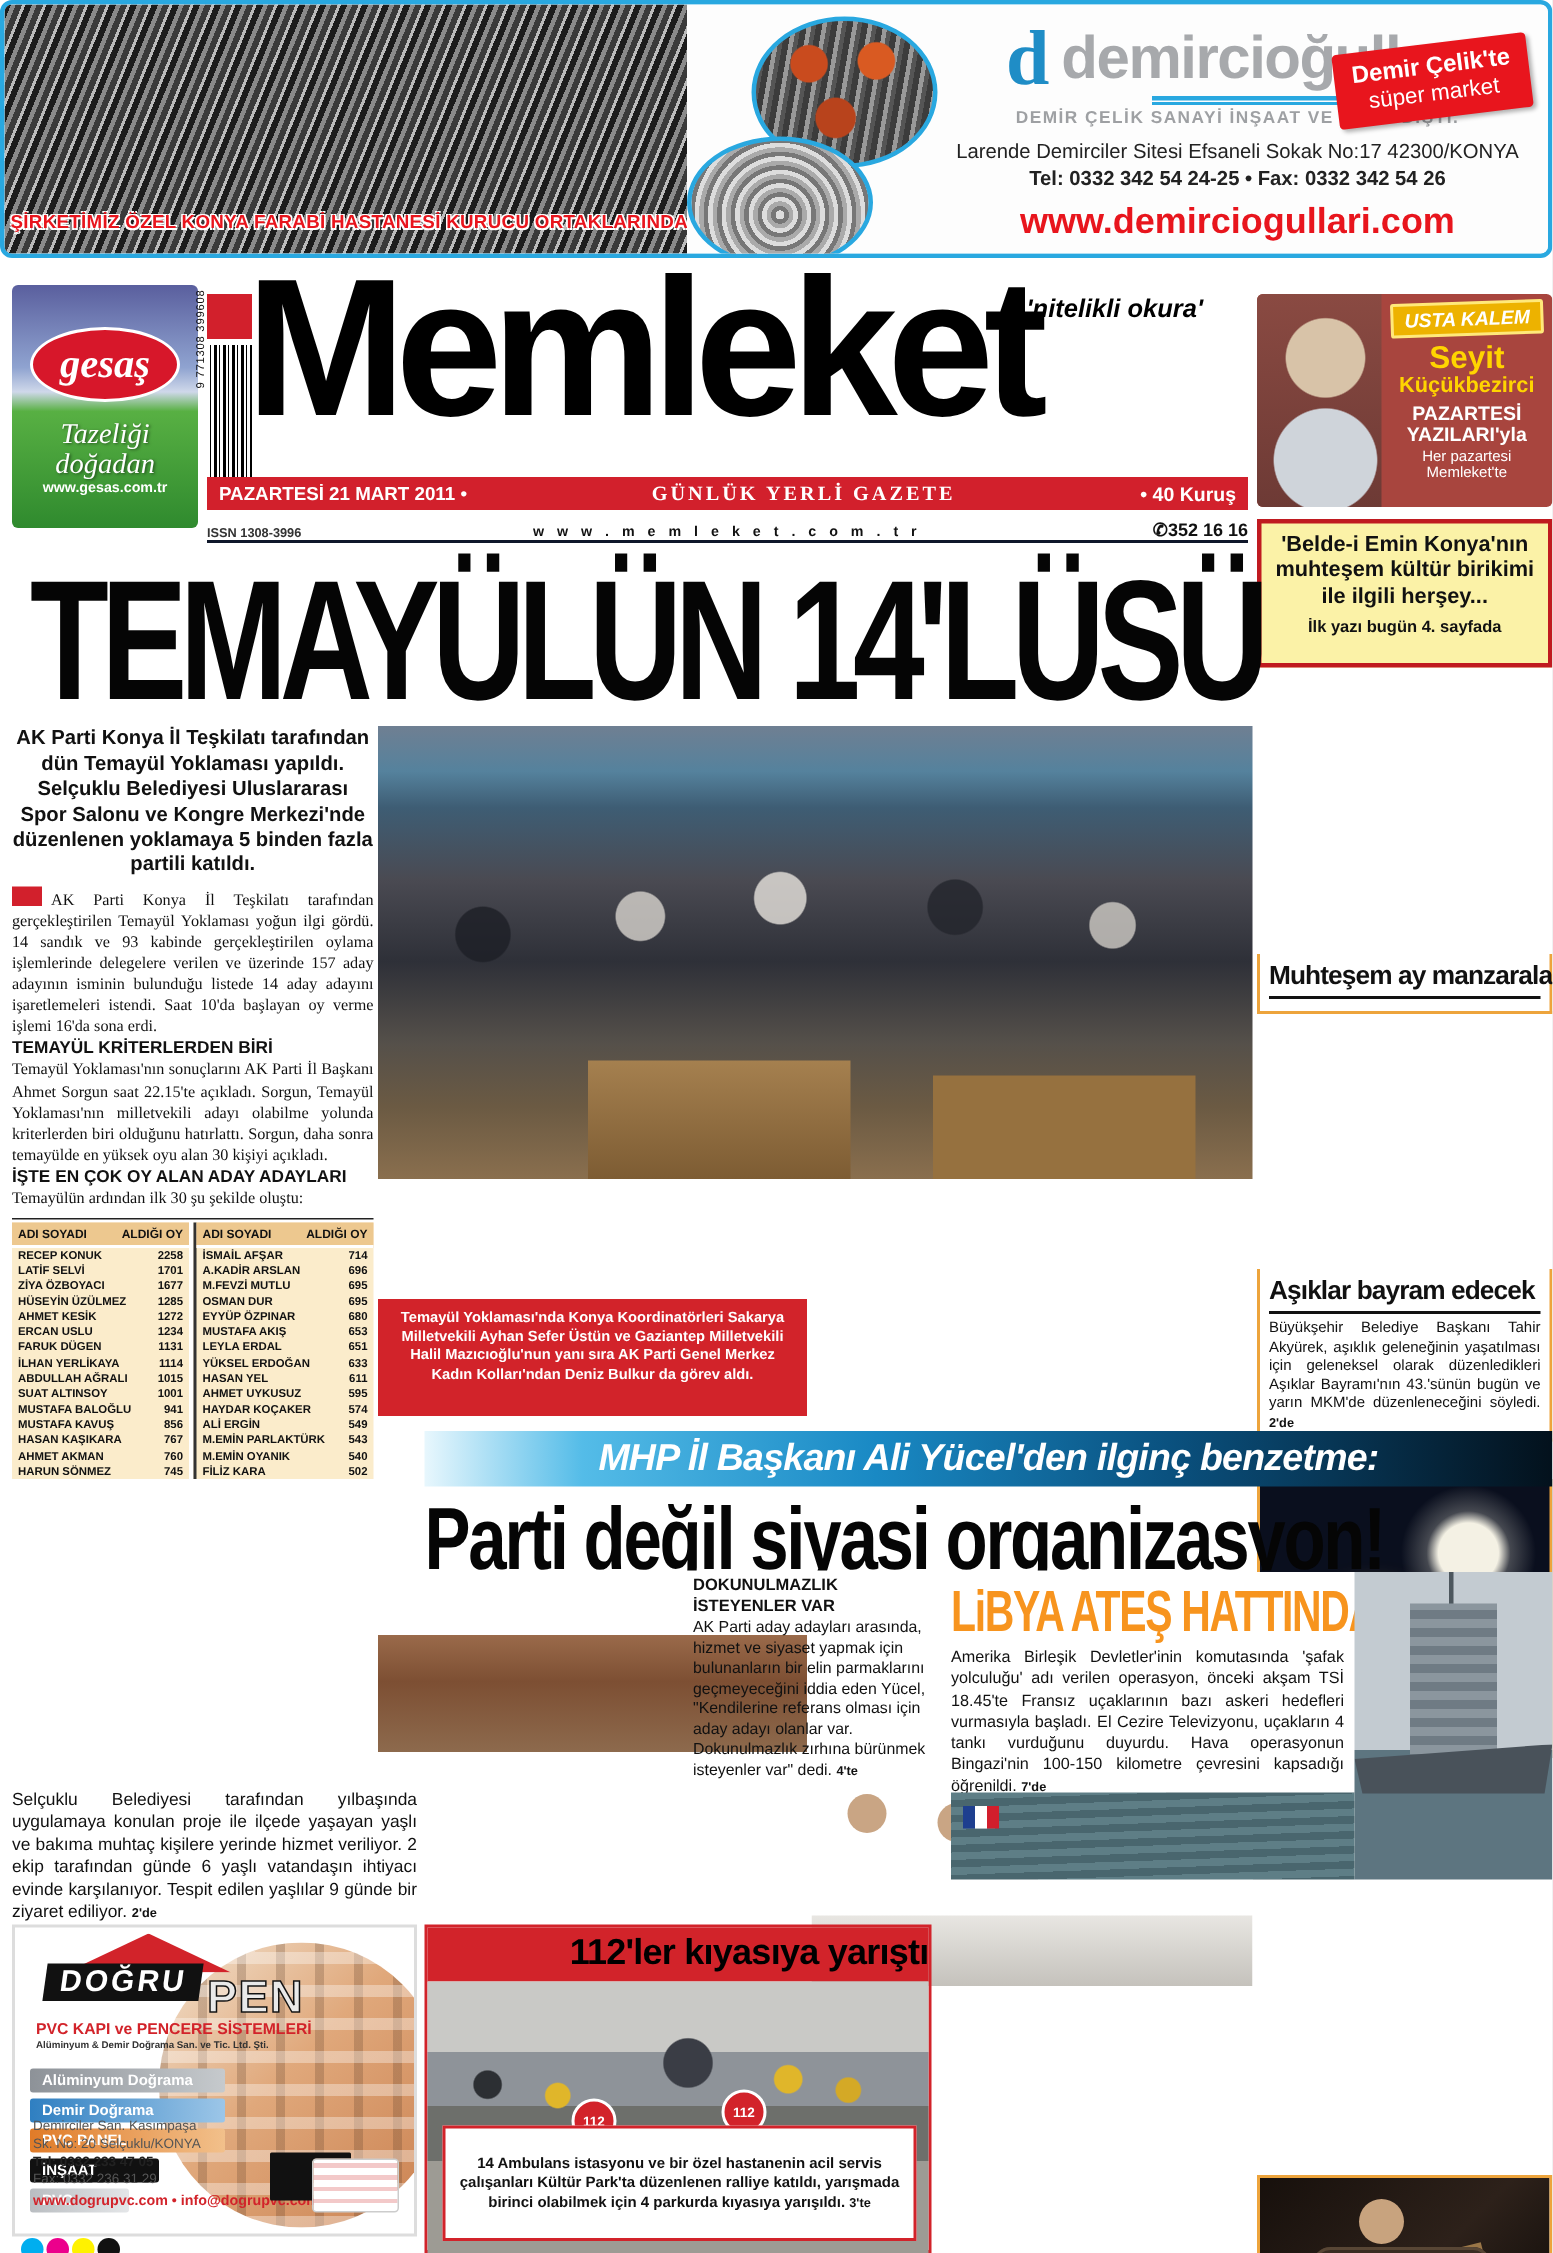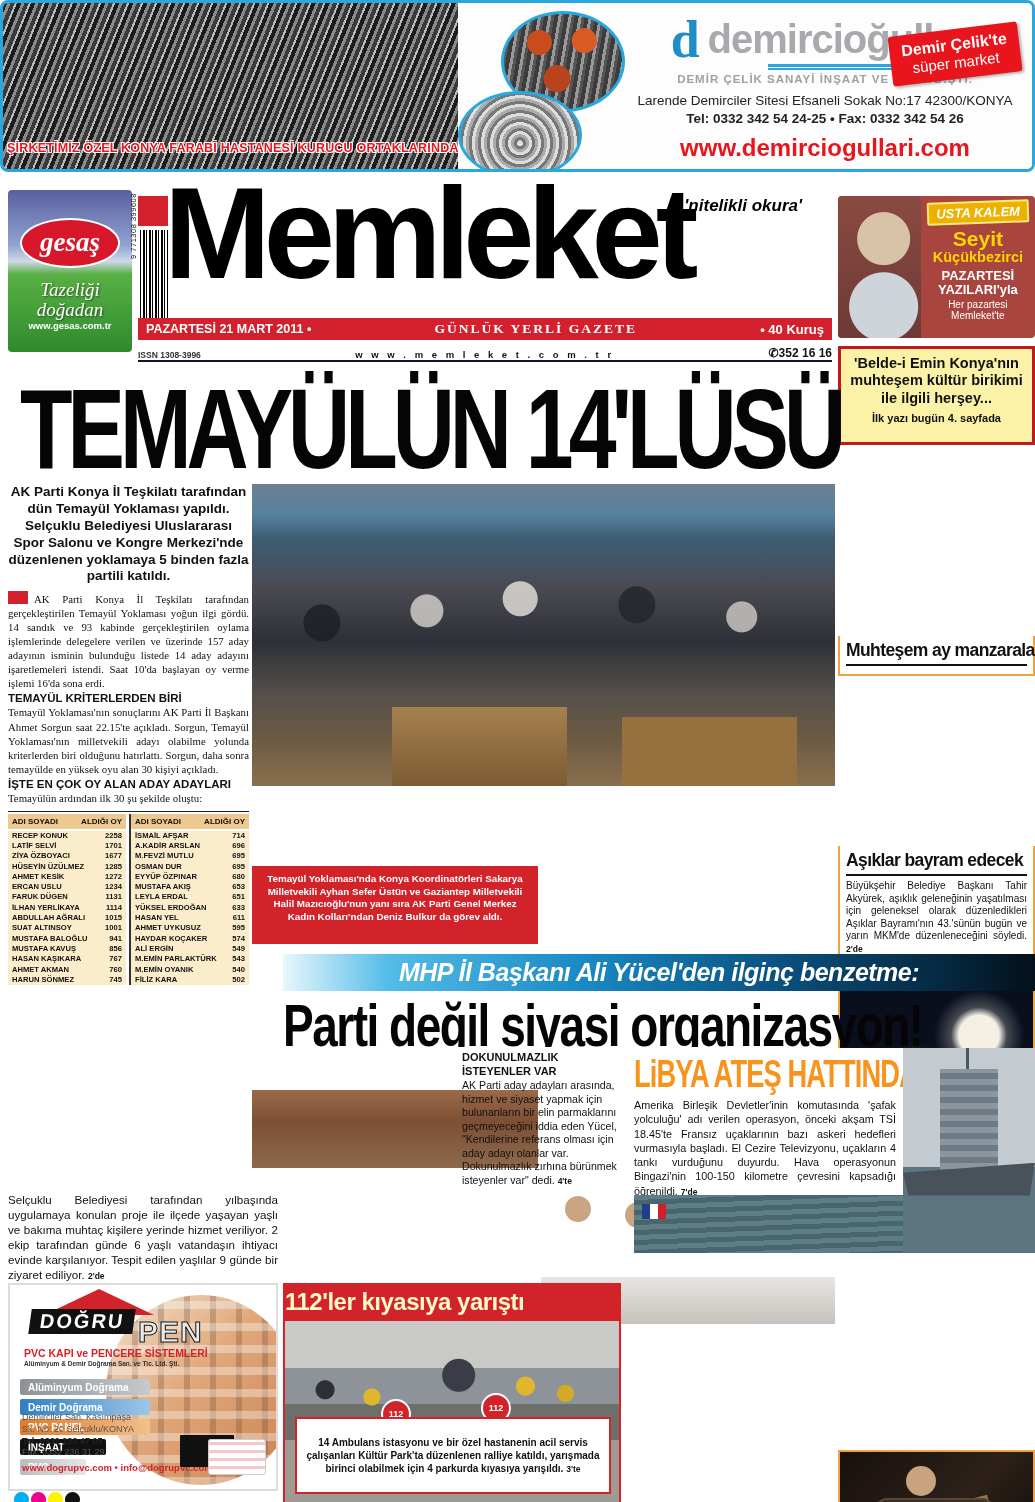--- a/index.html
+++ b/index.html
@@ -168,21 +168,21 @@
   .dogru .addr{position:absolute;left:12px;bottom:30px;font-size:9px;color:#555;line-height:1.3}
   .dogru .addr b{color:#222}
   .dogru .dweb{position:absolute;left:12px;bottom:16px;font-size:9.5px;font-weight:bold;color:#d2232a}
   .dogru .card{position:absolute;right:10px;bottom:14px;width:56px;height:34px;background:#fff;border:1px solid #ccc;border-radius:3px;
       box-shadow:-30px -6px 0 -2px #111;background:repeating-linear-gradient(0deg,#fff 0 5px,#f3c9c9 5px 8px)}
   .cmyk{left:14px;top:1492px;display:flex;gap:2px}
   .cmyk i{width:15px;height:15px;border-radius:50%}
   .cmyk i:nth-child(1){background:#00aeef}.cmyk i:nth-child(2){background:#ec008c}
   .cmyk i:nth-child(3){background:#fff200}.cmyk i:nth-child(4){background:#111}
   .amb{left:283px;top:1283px;width:338px;height:219px;border:2px solid #d2232a;box-sizing:border-box}
-  .amb-h{background:#d2232a;color:#fef9c3;font-weight:bold;font-size:24px;letter-spacing:-.5px;text-align:left;height:36px;line-height:34px}
+  .amb-h{background:#d2232a;color:#000000;font-weight:bold;font-size:24px;letter-spacing:-.5px;text-align:right;height:36px;line-height:34px}
   .amb-photo{position:relative;height:181px;background:
      linear-gradient(180deg,#c9c9c6 0 26%,#8e9399 26% 46%,#6d6f6b 46% 66%,#9d9b94 66% 100%)}
   .amb-photo:before{content:"";position:absolute;inset:0;background:
      radial-gradient(circle at 12% 38%,#2c2f33 0 9px,transparent 10px),
      radial-gradient(circle at 26% 42%,#e0b62a 0 8px,transparent 9px),
      radial-gradient(circle at 72% 36%,#e0b62a 0 9px,transparent 10px),
      radial-gradient(circle at 84% 40%,#d4a926 0 8px,transparent 9px),
      radial-gradient(circle at 52% 30%,#3a3d45 0 16px,transparent 17px)}
   .badge112{position:absolute;width:26px;height:26px;border-radius:50%;background:#d2232a;color:#fff;font-size:9px;font-weight:bold;
      display:flex;align-items:center;justify-content:center;border:2px solid #fff}

